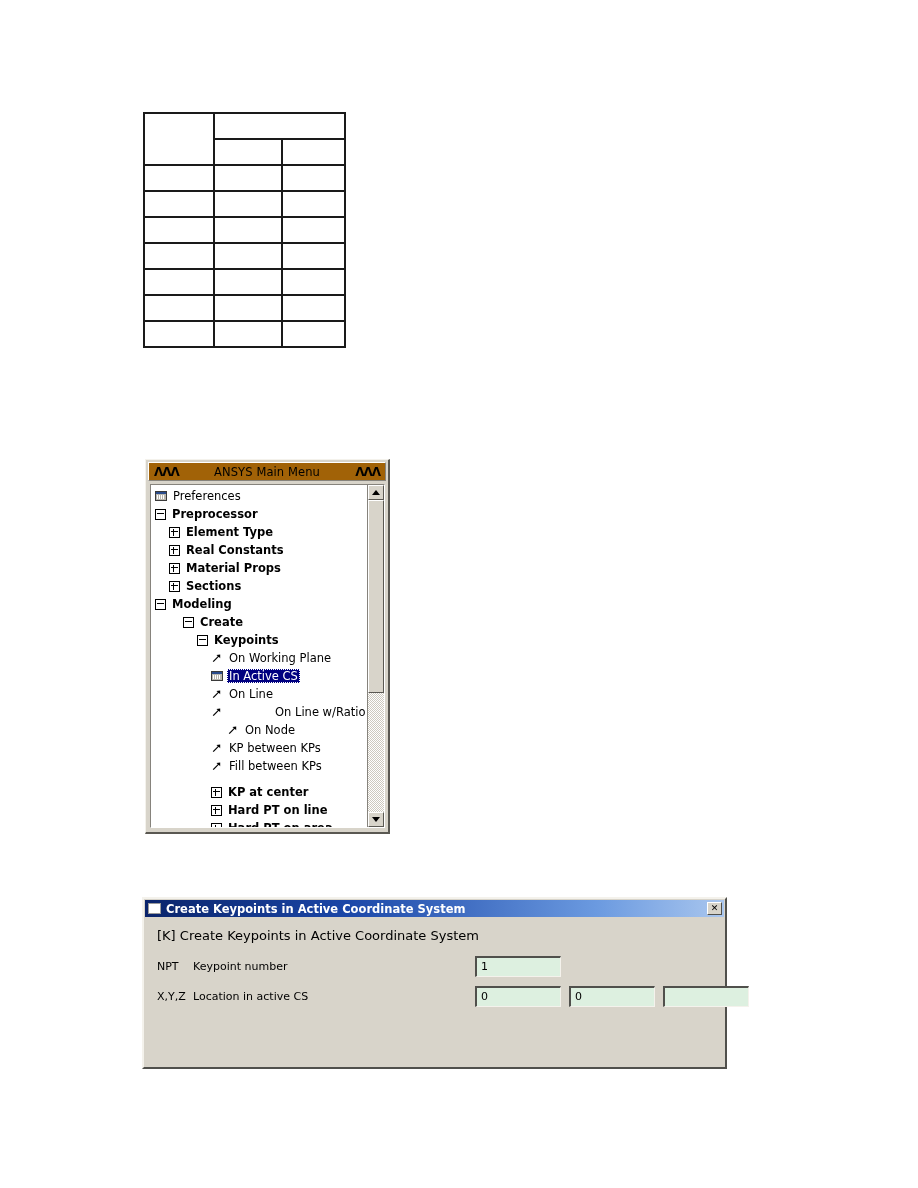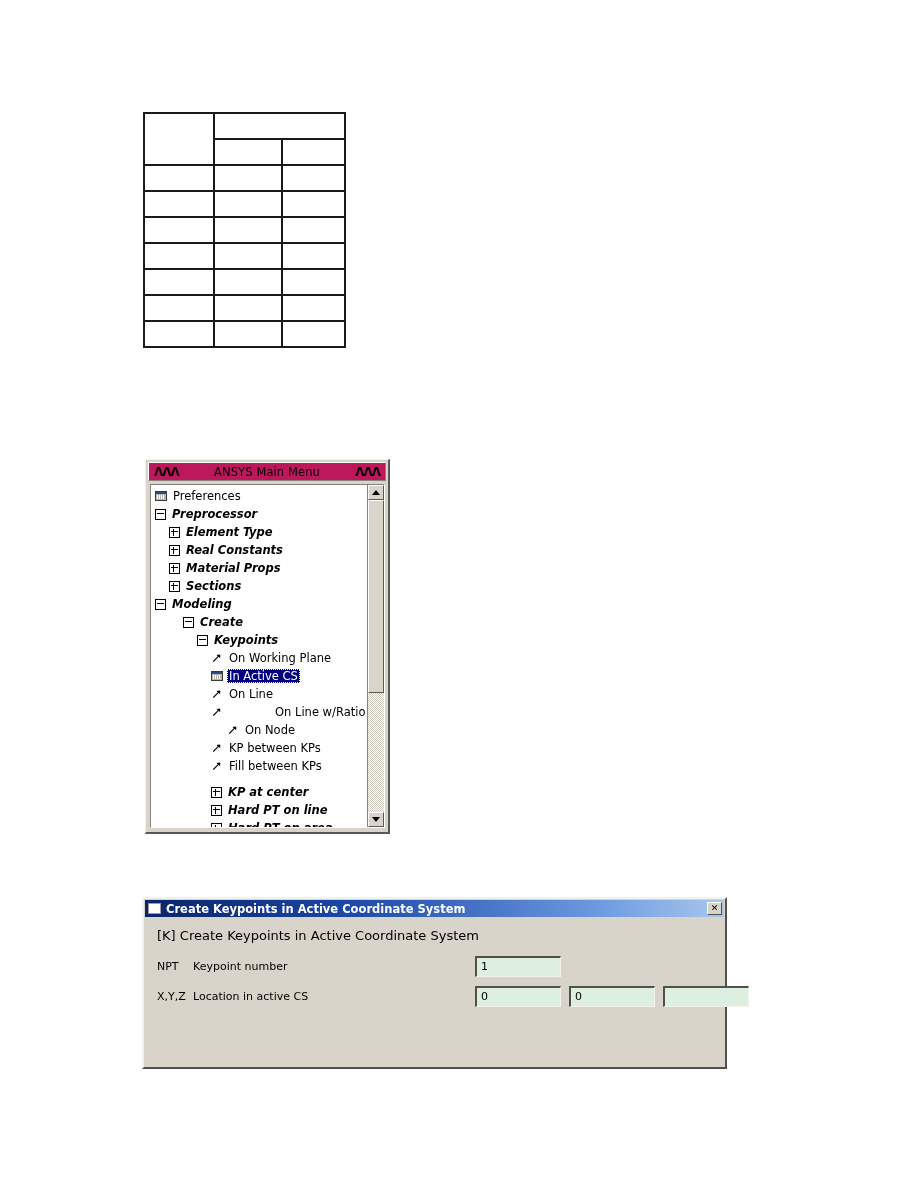--- a/index.html
+++ b/index.html
@@ -47,21 +47,21 @@
     border-top: 1px solid #f4f2ec;
     border-left: 1px solid #f4f2ec;
     border-right: 2px solid #5a5852;
     border-bottom: 2px solid #5a5852;
     box-sizing: border-box;
     font-size: 11px;
   }
   .menu-titlebar {
     height: 19px;
     margin: 2px 2px 0 2px;
-    background: #be185d;
+    background: #a16207;
     border-top: 1px solid #ffffff;
     border-left: 1px solid #ffffff;
     border-right: 1px solid #86837c;
     border-bottom: 1px solid #86837c;
     display: flex;
     align-items: center;
     justify-content: space-between;
     padding: 0 5px;
     box-sizing: border-box;
   }
@@ -100,21 +100,21 @@
     padding-top: 2px;
   }
   .tree-item {
     display: flex;
     align-items: center;
     height: 18px;
     white-space: nowrap;
     font-size: 11.5px;
     color: #000000;
   }
-  .tree-item.bold { font-weight: bold; font-style: italic; }
+  .tree-item.bold { font-weight: bold; }
   .tree-item .label-box {
     padding: 0 2px;
     line-height: 14px;
   }
   .tree-item.selected .label-box {
     background: #000080;
     color: #ffffff;
     outline: 1px dotted #ffffff;
     outline-offset: -1px;
   }

